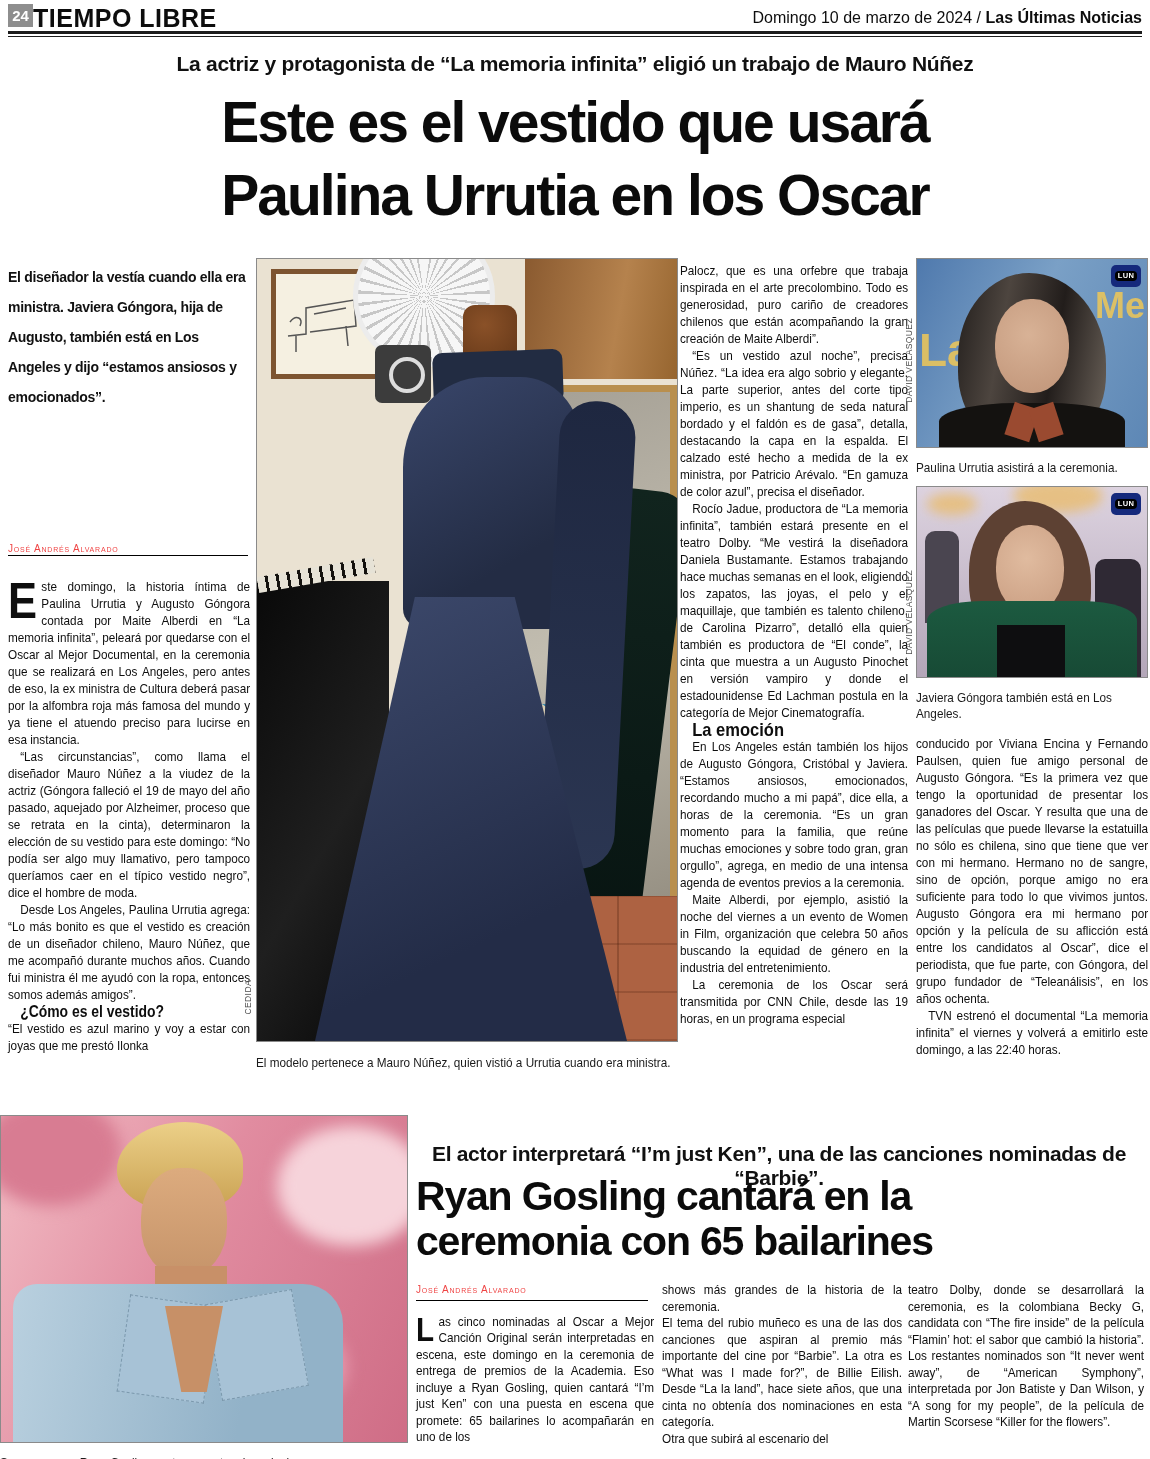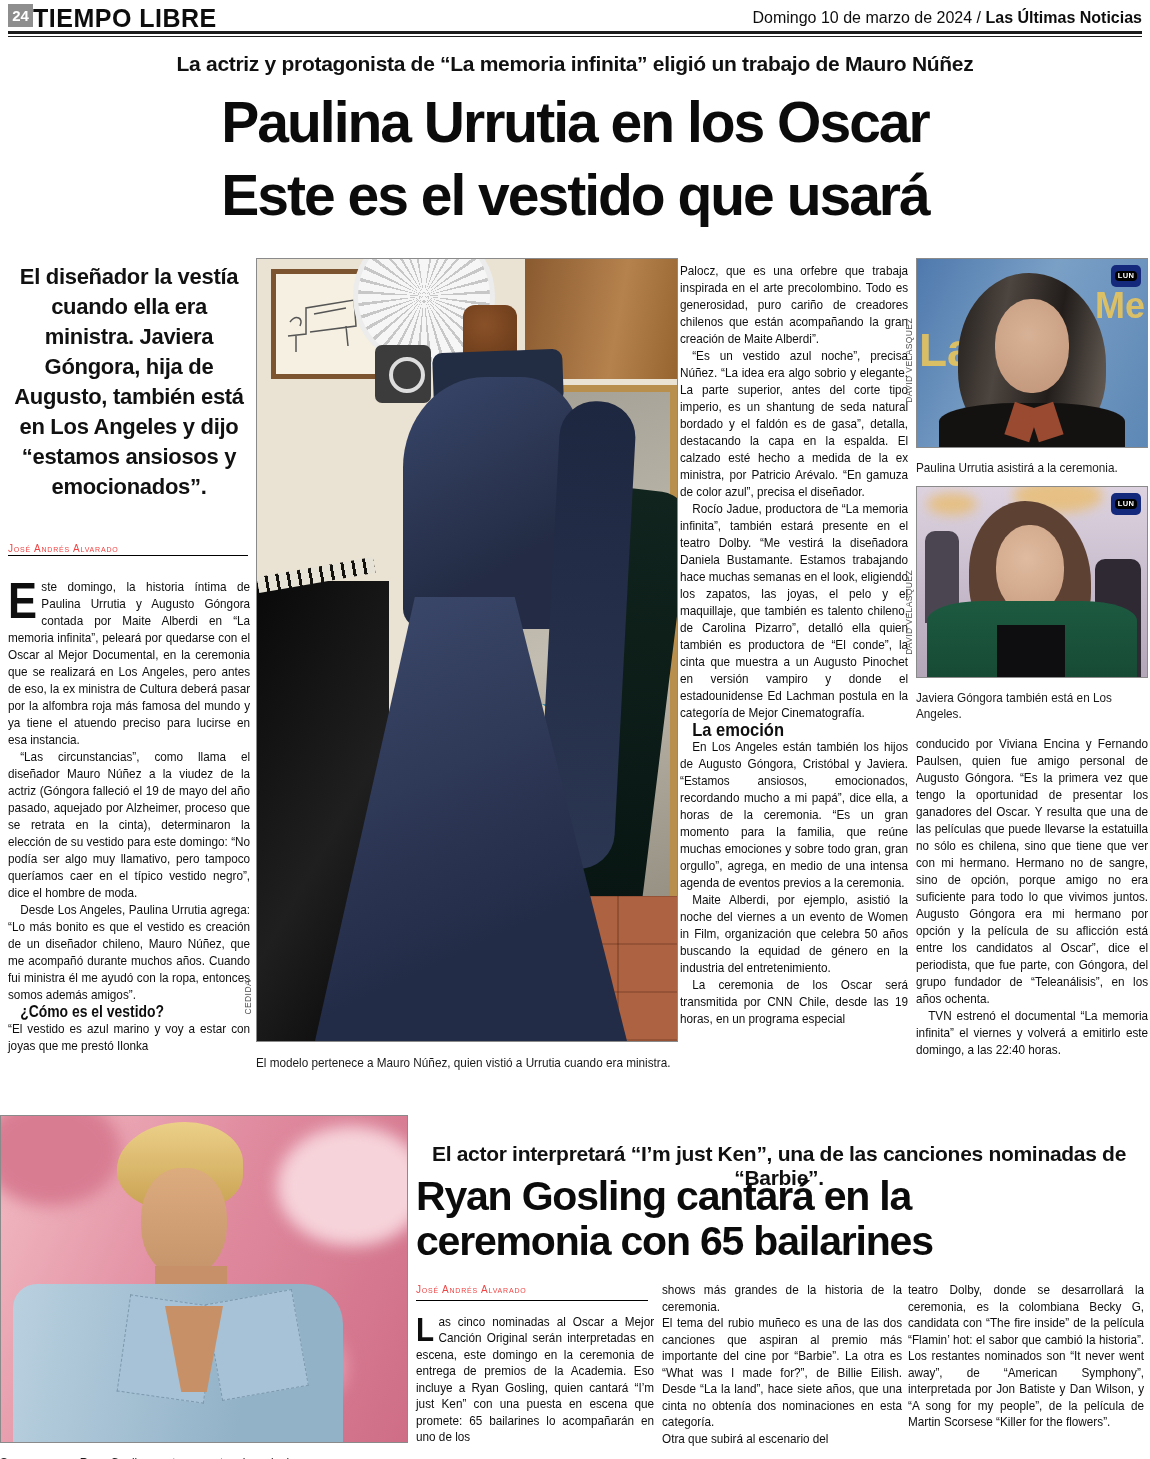--- a/index.html
+++ b/index.html
@@ -15,21 +15,21 @@
   .hdr-right{right:8px;top:9px;font-size:16px;color:#0d0d0d;}
   .hdr-right .pub{font-weight:800;}
   .hdr-rule{left:8px;right:8px;top:31px;height:2px;border-top:3px solid #1c1c1c;border-bottom:1px solid #1c1c1c;}
 
   
   .kicker{left:120px;right:120px;top:52px;text-align:center;font-size:21px;font-weight:bold;letter-spacing:-.3px;}
   .headline{left:0;right:0;top:86px;text-align:center;font-weight:bold;font-size:57px;
             line-height:73px;letter-spacing:-2px;color:#0b0b0b;}
 
   
-  .deck{left:8px;width:242px;top:262px;font-size:22px;line-height:30px;font-weight:bold;text-align:center;letter-spacing:-.3px;}
+  .deck{left:8px;width:242px;top:262px;font-size:14px;line-height:30px;font-weight:bold;text-align:left;letter-spacing:-.3px;}
   .byline{font-variant:small-caps;font-size:10px;letter-spacing:.8px;color:#ef4444;
           border-bottom:1.5px solid #000;padding-bottom:1px;}
   .byline1{left:8px;width:240px;top:543px;}
   .bodycol{font-size:13.5px;line-height:17px;text-align:justify;color:#0e0e0e;}
   .cond{width:115%;transform:scaleX(0.87);transform-origin:0 0;}
   .bodycol p{margin:0;text-indent:14px;}
   .bodycol p.noindent{text-indent:0;}
   .subhead{font-weight:bold;font-size:16px;text-indent:0;margin:2px 0 1px 0;}
   .subhead-big{font-weight:bold;font-size:19px;text-indent:0;margin:4px 0 3px 0;}
   .col1{left:8px;width:242px;top:578px;}
@@ -136,22 +136,22 @@
     <span class="pagenum">24</span>
     <span class="section-title">TIEMPO LIBRE</span>
   </div>
   <div class="abs hdr-right">
     <span>Domingo 10 de marzo de 2024 / </span><span class="pub">Las Últimas Noticias</span>
   </div>
   <div class="abs hdr-rule"></div>
 
   <div class="abs kicker">La actriz y protagonista de “La memoria infinita” eligió un trabajo de Mauro Núñez</div>
   <div class="abs headline">
+    <div>Este es el vestido que usará</div>
     <div>Paulina Urrutia en los Oscar</div>
-    <div>Este es el vestido que usará</div>
   </div>
 
   <div class="abs deck">El diseñador la vestía cuando ella era ministra. Javiera Góngora, hija de Augusto, también está en Los Angeles y dijo “estamos ansiosos y emocionados”.</div>
   <div class="abs byline byline1">José Andrés Alvarado</div>
 
   <div class="abs bodycol col1">
       <div class="cond">
     <p class="noindent"><span class="dropcap">E</span><span>ste domingo, la historia íntima de Paulina Urrutia y Augusto Góngora contada por Maite Alberdi en “La memoria infinita”, peleará por quedarse con el Oscar al Mejor Documental, en la ceremonia que se realizará en Los Angeles, pero antes de eso, la ex ministra de Cultura deberá pasar por la alfombra roja más famosa del mundo y ya tiene el atuendo preciso para lucirse en esa instancia.</span></p>
     <p>“Las circunstancias”, como llama el diseñador Mauro Núñez a la viudez de la actriz (Góngora falleció el 19 de mayo del año pasado, aquejado por Alzheimer, proceso que se retrata en la cinta), determinaron la elección de su vestido para este domingo: “No podía ser algo muy llamativo, pero tampoco queríamos caer en el típico vestido negro”, dice el hombre de moda.</p>
     <p>Desde Los Angeles, Paulina Urrutia agrega: “Lo más bonito es que el vestido es creación de un diseñador chileno, Mauro Núñez, que me acompañó durante muchos años. Cuando fui ministra él me ayudó con la ropa, entonces somos además amigos”.</p>

